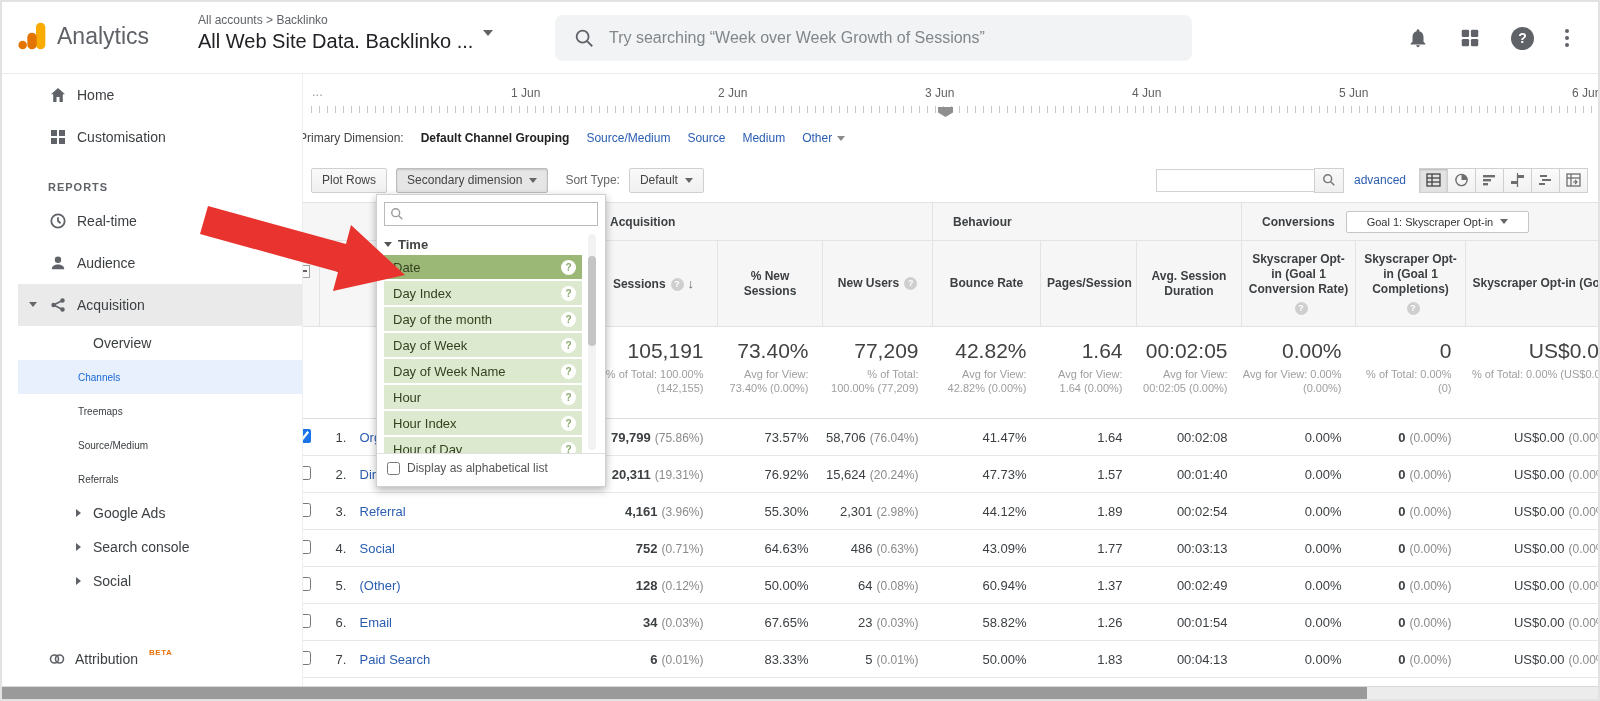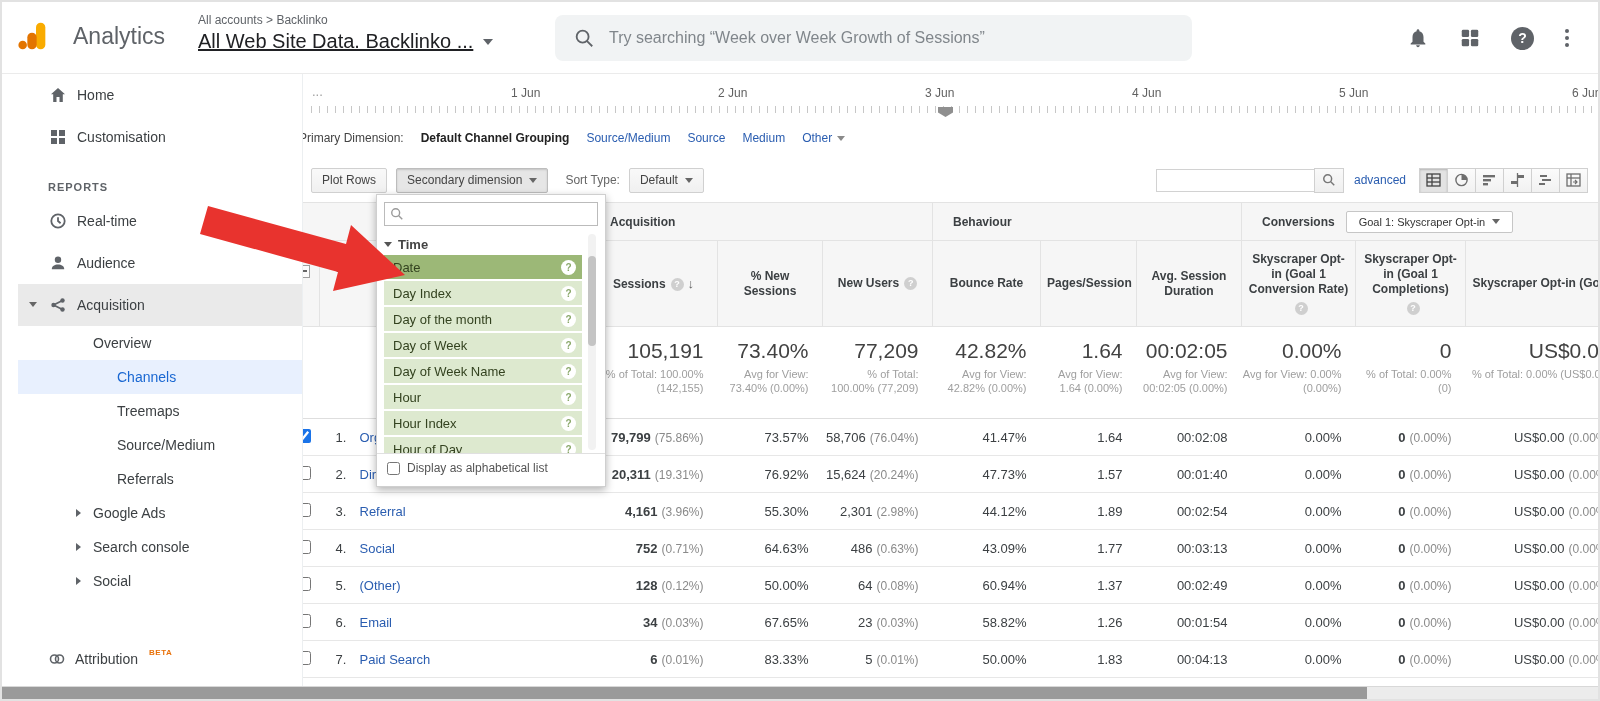--- a/index.html
+++ b/index.html
@@ -6,25 +6,25 @@
     --accent-blue:#1a73e8; --link-blue:#2a5db0; --green-sel:#9cb877; --green-item:#dde9cf;
     --arrow-red:#e8332e; --beta-orange:#e8710a; --brand-orange:#E37400; --brand-yellow:#F9AB00;
   }
   *{box-sizing:border-box; margin:0; padding:0;}
   html,body{margin:0;padding:0;background:#fff;}
   body{font-family:"Liberation Sans", sans-serif; color:#3c4043;}
   .app{position:relative; width:1600px; height:701px; overflow:hidden; background:#fff; border:2px solid #e2e2e2;}
 
   
   .topbar{position:absolute; top:0; left:0; width:1600px; height:72px; background:#fff; border-bottom:1px solid #ebebeb; z-index:20;}
-  .brand{position:absolute; left:14px; top:18px; display:flex; align-items:center; gap:25px;}
+  .brand{position:absolute; left:14px; top:18px; display:flex; align-items:center; gap:9px;}
   .brand-name{font-size:23px; color:#5f6368;}
   .crumbs{position:absolute; left:196px; top:11px;}
   .crumb-top{font-size:12px; color:#5f6368; margin-bottom:3px;}
-  .crumb-title{font-size:20px; color:#202124; display:flex; align-items:center; gap:10px;text-decoration:underline;}
+  .crumb-title{font-size:20px; color:#202124; display:flex; align-items:flex-start; gap:10px;}
   .gsearch{position:absolute; left:553px; top:13px; width:637px; height:46px; background:#f1f3f4; border-radius:8px; display:flex; align-items:center; padding:0 18px; gap:14px;}
   .gsearch input{border:none; outline:none; background:transparent; font-size:16px; color:#202124; width:540px; font-family:"Liberation Sans",sans-serif;}
   .gsearch input::placeholder{color:#80868b;}
   .top-icons{position:absolute; right:32px; top:0; height:72px; display:flex; align-items:center; gap:30px;}
   .help-circle{width:23px; height:23px; border-radius:50%; background:#5f6368; color:#fff; font-size:14px; font-weight:bold; display:flex; align-items:center; justify-content:center;}
 
   
   .caret-down{display:inline-block; width:0; height:0; border-left:5px solid transparent; border-right:5px solid transparent; border-top:6px solid #5f6368;}
   .caret-down.small{border-left-width:4px; border-right-width:4px; border-top-width:5px; border-top-color:#666;}
   .caret-right{display:inline-block; width:0; height:0; border-top:4px solid transparent; border-bottom:4px solid transparent; border-left:5px solid #5f6368;}
@@ -32,21 +32,21 @@
   
   .sidebar{position:absolute; top:72px; left:16px; width:285px; height:616px; background:#fff; border-right:1px solid #eceff1; z-index:10;}
   .sb-item{position:relative; height:42px; display:flex; align-items:center; padding-left:30px; gap:9px; font-size:14px; color:#3c4043; cursor:pointer;}
   .sb-item .sb-icon{width:20px; height:20px; display:flex; align-items:center; justify-content:center;}
   .sb-item.selected{background:#eaeaea;}
   .sb-exp{position:absolute; left:11px; top:18px;}
   .sb-heading{margin-top:16px; height:26px; padding-left:30px; font-size:11px; font-weight:bold; letter-spacing:1px; color:#5f6368; display:flex; align-items:center;}
   .sb-sub{position:relative; height:34px; display:flex; align-items:center; padding-left:75px; font-size:14px; color:#3c4043; cursor:pointer;}
   .sb-sub .sb-caret{position:absolute; left:58px;}
   .sb-sub.shaded{background:#f1f3f4;}
-  .sb-sub2{height:34px; display:flex; align-items:center; padding-left:99px; font-size:14px; color:#3c4043; cursor:pointer;}
+  .sb-sub2{height:34px; display:flex; align-items:center; padding-left:60px; font-size:10px; color:#3c4043; cursor:pointer;}
   .sb-sub2.active{background:#e8f0fe; color:#1967d2;}
   .sb-attribution{position:absolute; bottom:10px; left:0; width:100%; height:42px; display:flex; align-items:center; padding-left:30px; gap:9px; font-size:14px; color:#3c4043; cursor:pointer;}
   .beta{font-size:8px; font-weight:bold; color:var(--beta-orange); letter-spacing:.5px; position:relative; top:-7px; left:2px;}
 
   
   .content{position:absolute; top:72px; left:285px; width:1315px; height:616px; overflow:hidden; background:#fff;}
 
   .timeline{position:relative; height:44px;}
   .tl-date{position:absolute; top:12px; font-size:12px; color:#616161; white-space:nowrap;}
   .tl-ellipsis{position:absolute; left:25px; top:10px; font-size:13px; color:#9e9e9e;}
@@ -72,21 +72,21 @@
   .adv-link{font-size:12px; color:var(--link-blue); margin:0 14px 0 10px; cursor:pointer;}
   .view-btn{width:29px; height:25px; border:1px solid #d0d0d0; margin-left:-1px; background:linear-gradient(#fbfbfb,#f1f1f1); display:flex; align-items:center; justify-content:center; cursor:pointer;}
   .view-btn.active{background:#e3e3e3; box-shadow:inset 0 1px 2px rgba(0,0,0,.2);}
 
   
   .table-area{margin-top:0;}
   table{border-collapse:collapse; table-layout:fixed; width:1378px; background:#fff;}
   thead th{background:#f6f6f6; border:1px solid #e3e3e3; font-size:12px; color:#3c4043;}
   .grp-h{height:38px; text-align:left; padding-left:20px; font-weight:bold;}
   .grp-conv{display:table-cell;}
-  .goal-btn{margin-left:11px; height:22px; padding:0 12px; font-size:11px; color:#333; background:#fff; border:1px solid #c6c6c6; border-radius:2px; display:inline-flex; align-items:center; gap:7px; cursor:pointer; font-family:"Liberation Sans",sans-serif;}
+  .goal-btn{margin-left:11px; height:22px; padding:0 20px; font-size:11px; color:#333; background:#fff; border:1px solid #c6c6c6; border-radius:2px; display:inline-flex; align-items:center; gap:7px; cursor:pointer; font-family:"Liberation Sans",sans-serif;}
   .col-h{height:86px; text-align:center; font-weight:bold; vertical-align:middle; padding:0 6px; line-height:15px;}
   .col-dim{text-align:left; vertical-align:top; padding:20px 0 0 16px; white-space:nowrap; overflow:hidden;}
   .c-check-h{vertical-align:top; padding-top:20px; text-align:center;}
   .minus-box{display:inline-flex; width:13px; height:13px; border:1px solid #9e9e9e; background:#fbfbfb; align-items:center; justify-content:center; cursor:pointer;}
   .minus-box::after{content:""; display:block; width:7px; border-top:2px solid #666;}
   .qm{display:inline-flex; width:13px; height:13px; border-radius:50%; background:#cfcfcf; color:#fff; font-size:9px; font-weight:bold; align-items:center; justify-content:center; margin-left:5px; vertical-align:middle;}
   .qm-row{margin-top:4px;}
   .sort-arrow{color:#616161; font-size:13px; margin-left:4px;}
 
   tbody td{border-bottom:1px solid #e7e7e7; font-size:13px; color:#3c4043;}

